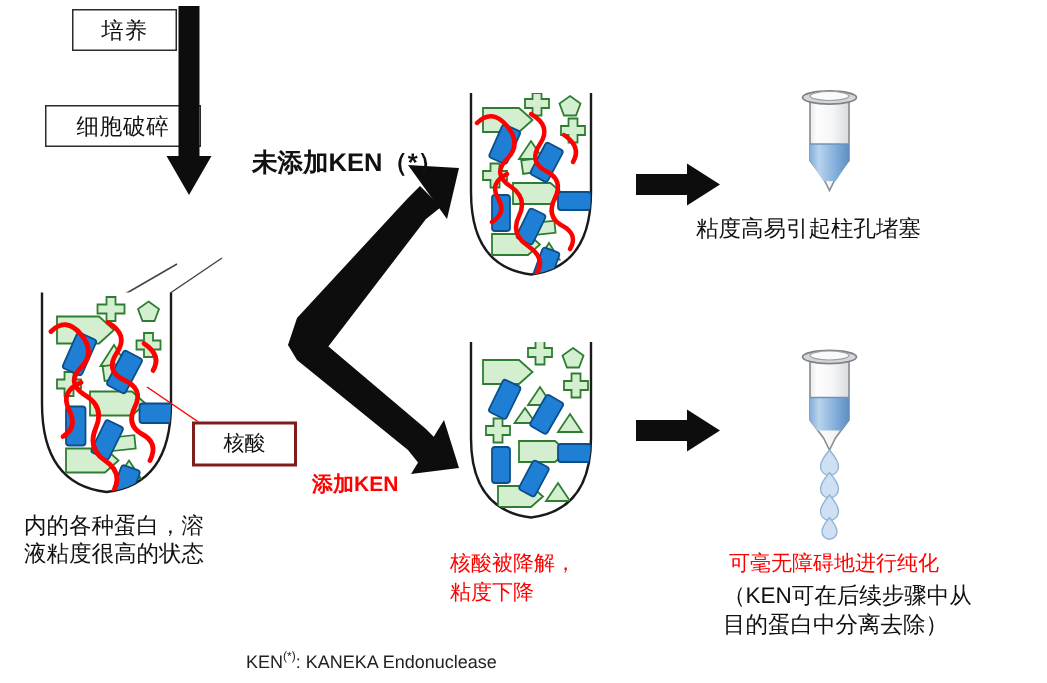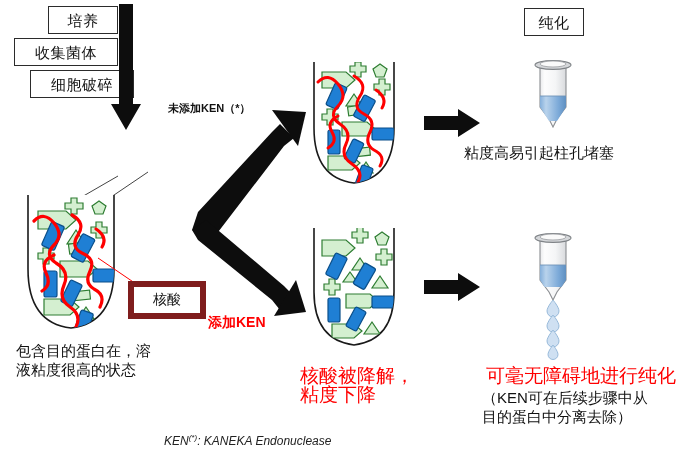--- a/index.html
+++ b/index.html
@@ -21,47 +21,44 @@
     font-size:15px;
     line-height:1;
     text-align:center;
     display:flex;align-items:center;justify-content:center;
     letter-spacing:0.5px;
     color:#111;
   }
 
   
   .txt{font-size:15px;line-height:19px;color:#111;white-space:pre-line;}
-  .txt-red{font-size:19px;line-height:19px;color:#ff0000;white-space:pre-line;}
+  .txt-red{font-size:14px;line-height:19px;color:#ff0000;white-space:pre-line;}
   .bold{font-weight:bold;}
-  .footnote{font-size:12px;color:#222;font-style:italic;}
+  .footnote{font-size:12px;color:#222;}
   .sup{font-size:8px;vertical-align:super;}
 
   
   .nabox{
-    border:6px solid #7f1d1d;
+    border:2px solid #7f1d1d;
     background:#ffffff;
     font-size:14px;
     color:#111;
     display:flex;align-items:center;justify-content:center;
     padding:1px 5px;
   }
 
   svg{display:block;overflow:visible;}
 </style>
 </head>
 <body>
 
 <div id="stage">
 
   <div class="abs pbox" style="left:48px;top:6px;width:68px;height:26px;">
     <span>培养</span>
-  </div>
-  <div class="abs pbox" style="left:14px;top:38px;width:102px;height:26px;">
-    <span>收集菌体</span>
   </div>
   <div class="abs pbox" style="left:30px;top:70px;width:102px;height:26px;">
     <span>细胞破碎</span>
   </div>
 
   <div class="abs" style="left:108px;top:4px;width:40px;height:128px;">
     <svg width="40" height="128" viewBox="0 0 40 128">
       <polygon points="11,0 25,0 25,100 33,100 18,126 3,100 11,100" fill="#0d0d0d"></polygon>
     </svg>
   </div>
@@ -121,39 +118,39 @@
   <div class="abs" style="left:96px;top:256px;width:60px;height:40px;">
     <svg width="60" height="40" viewBox="0 0 60 40">
       <line x1="2" y1="2" x2="52" y2="36" stroke="#ff0000" stroke-width="1"></line>
     </svg>
   </div>
 
   <div class="abs nabox" style="left:128px;top:281px;width:56px;height:24px;">
     <span>核酸</span>
   </div>
 
-  <div class="abs txt" style="left:16px;top:341px;width:190px;">包含目的蛋白在，溶
+  <div class="abs txt" style="left:16px;top:341px;width:190px;">内的各种蛋白，溶
 液粘度很高的状态</div>
 
   <div class="abs" style="left:176px;top:100px;width:140px;height:230px;">
     <svg width="140" height="230" viewBox="0 0 140 230">
 
       <g>
         <polygon points="16,130 22,112 96,32 104,24 118,38 108,46 36,140" fill="#0d0d0d"></polygon>
         <polygon points="96,10 130,12 122,46" fill="#0d0d0d"></polygon>
       </g>
 
       <g>
         <polygon points="16,130 30,120 108,186 118,196 104,210 96,200 22,140" fill="#0d0d0d"></polygon>
         <polygon points="98,216 130,212 120,180" fill="#0d0d0d"></polygon>
       </g>
     </svg>
   </div>
 
-  <div class="abs txt bold" style="left:168px;top:99px;width:160px;font-size:11px;">未添加KEN（*）</div>
+  <div class="abs txt bold" style="left:168px;top:99px;width:160px;font-size:17px;">未添加KEN（*）</div>
 
   <div class="abs txt-red bold" style="left:208px;top:313px;width:130px;font-size:14px;">添加KEN</div>
 
   <div class="abs" style="left:302px;top:62px;width:106px;height:122px;">
     <svg width="106" height="122" viewBox="0 0 106 122">
       <defs>
         <clipPath id="clipTube2">
           <path d="M12,0 L12,66 Q12,116 52,121 Q92,116 92,66 L92,0 Z"></path>
         </clipPath>
       </defs>
@@ -230,23 +227,20 @@
     <svg width="58" height="30" viewBox="0 0 58 30">
       <polygon points="0,8 34,8 34,1 56,15 34,29 34,22 0,22" fill="#0d0d0d"></polygon>
     </svg>
   </div>
   <div class="abs" style="left:424px;top:272px;width:58px;height:30px;">
     <svg width="58" height="30" viewBox="0 0 58 30">
       <polygon points="0,8 34,8 34,1 56,15 34,29 34,22 0,22" fill="#0d0d0d"></polygon>
     </svg>
   </div>
 
-  <div class="abs pbox" style="left:524px;top:8px;width:58px;height:26px;">
-    <span>纯化</span>
-  </div>
 
   <div class="abs" style="left:520px;top:55px;width:66px;height:78px;">
     <svg width="66" height="78" viewBox="0 0 66 78">
       <defs>
         <linearGradient id="colGrad" x1="0" y1="0" x2="1" y2="0">
           <stop offset="0%" stop-color="#e9eaec"></stop>
           <stop offset="18%" stop-color="#fdfdfd"></stop>
           <stop offset="60%" stop-color="#f4f5f6"></stop>
           <stop offset="100%" stop-color="#d8dadd"></stop>
         </linearGradient>

